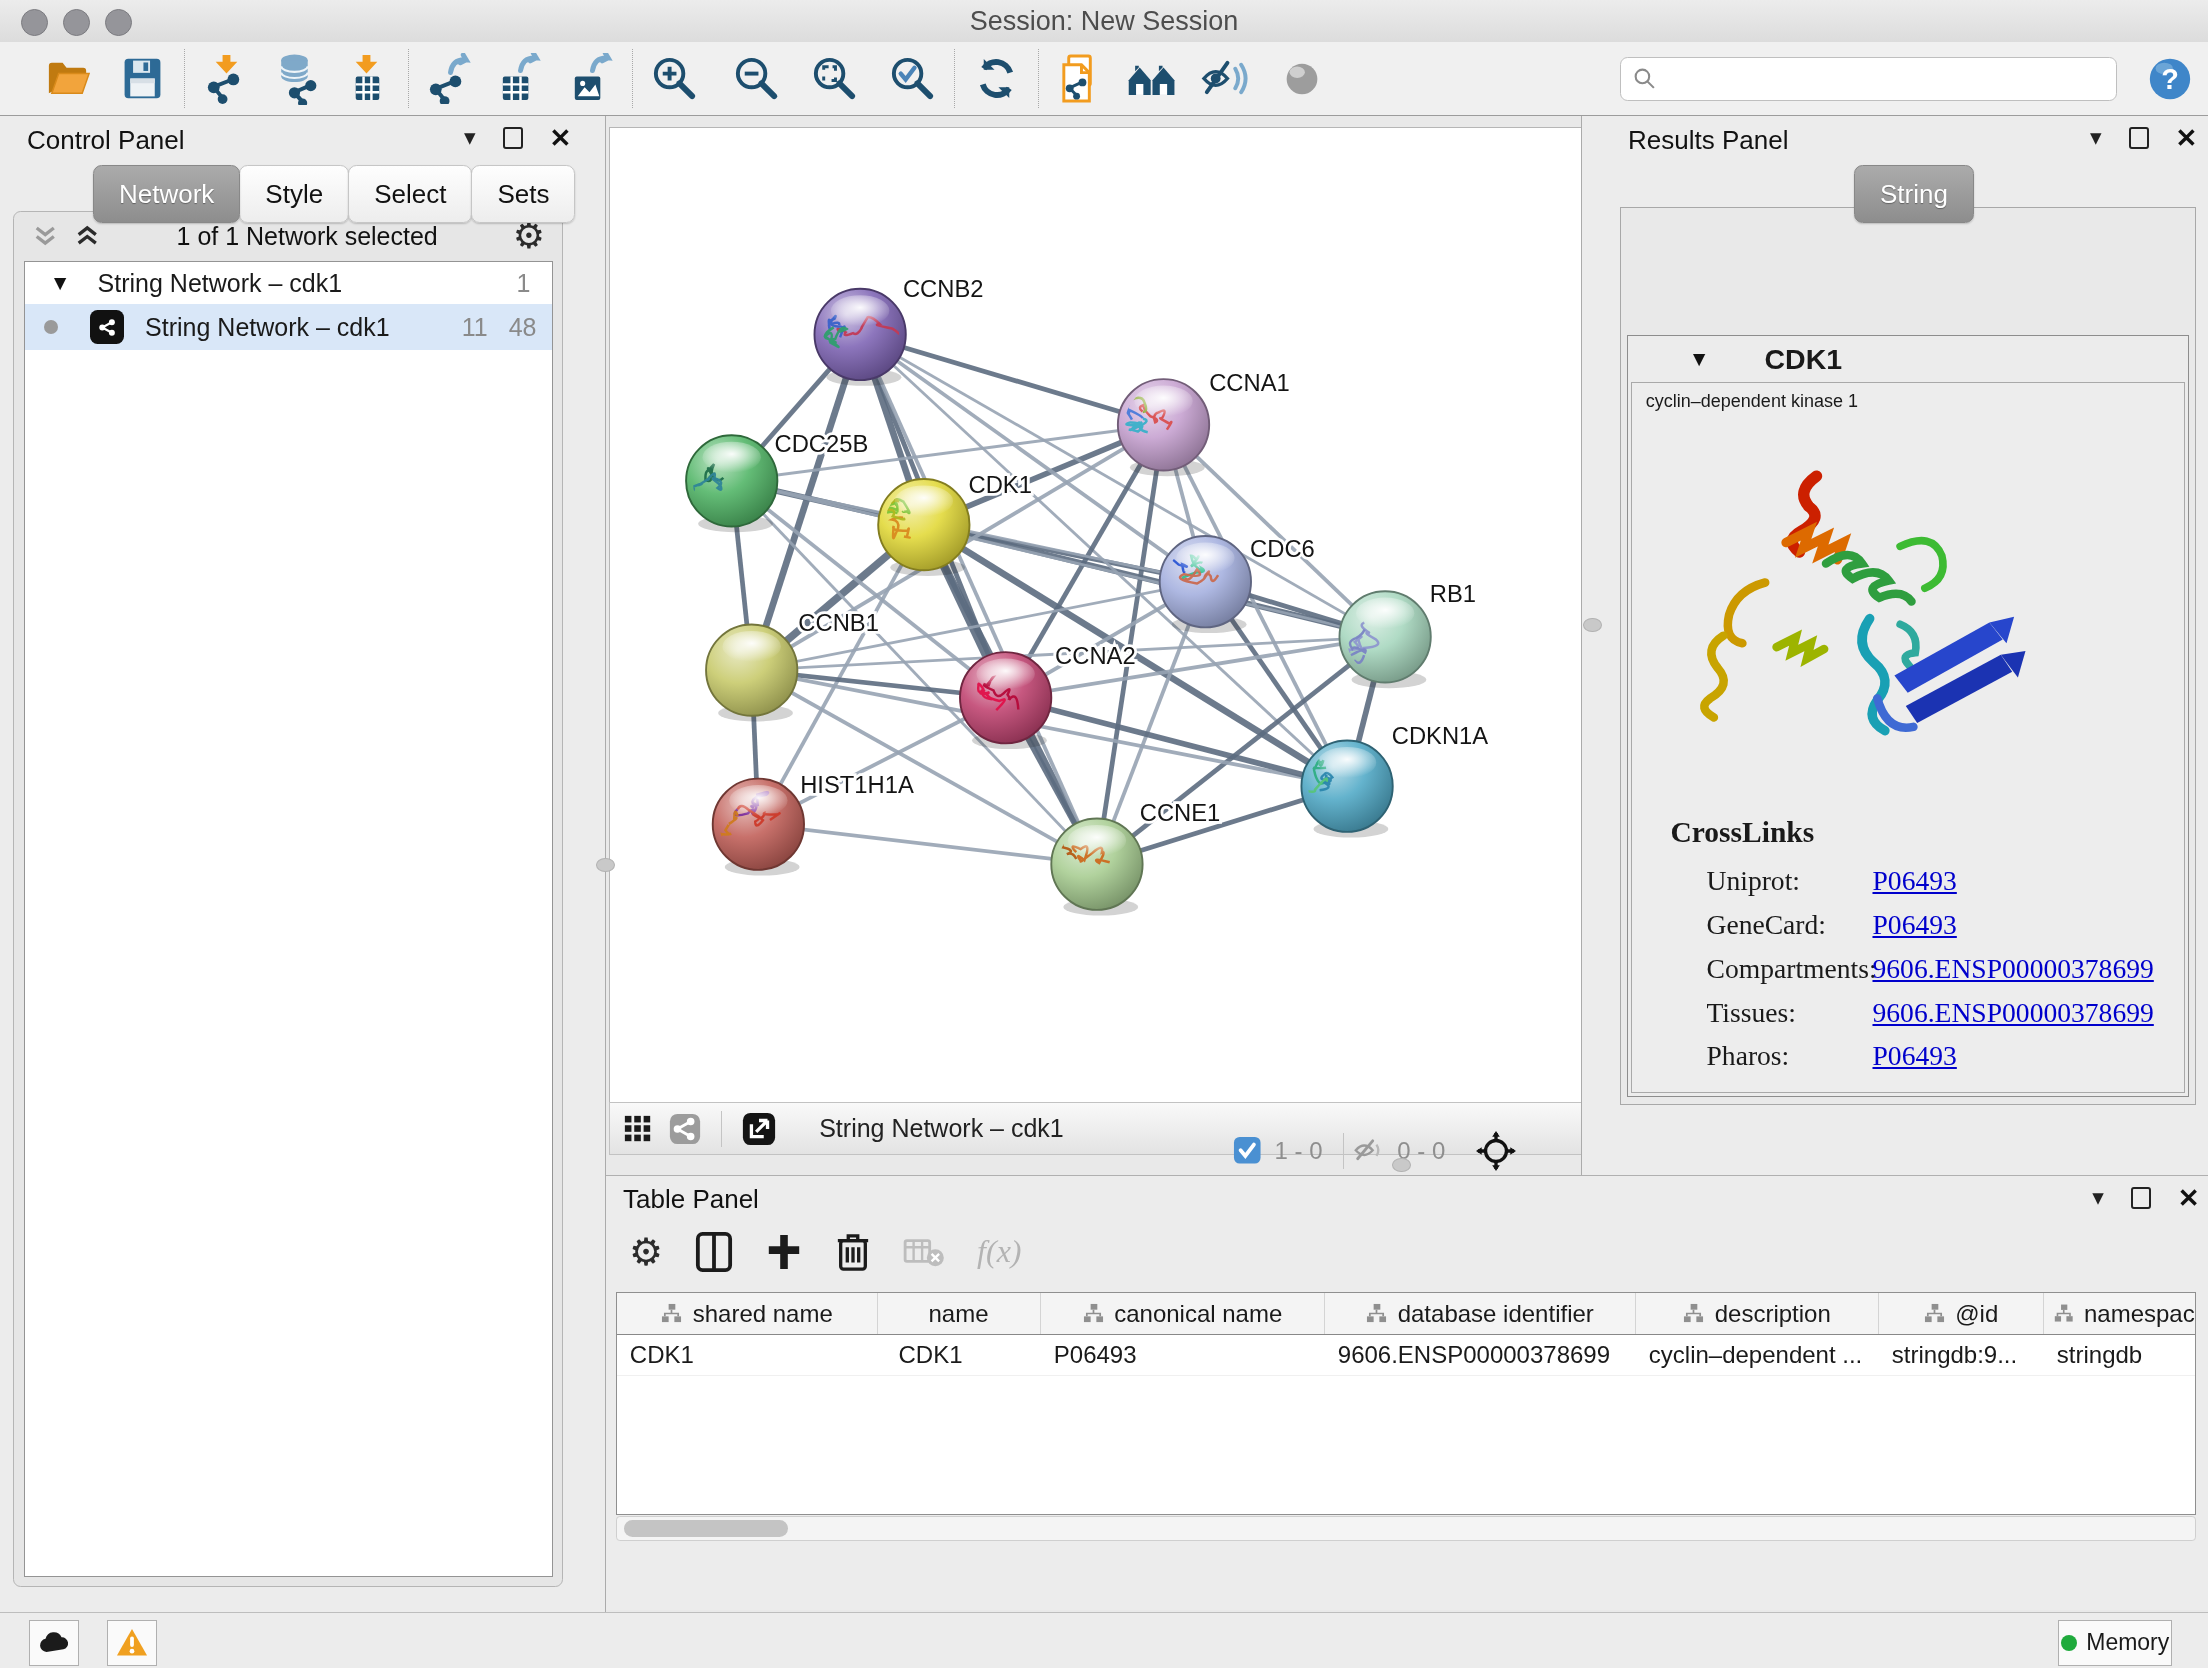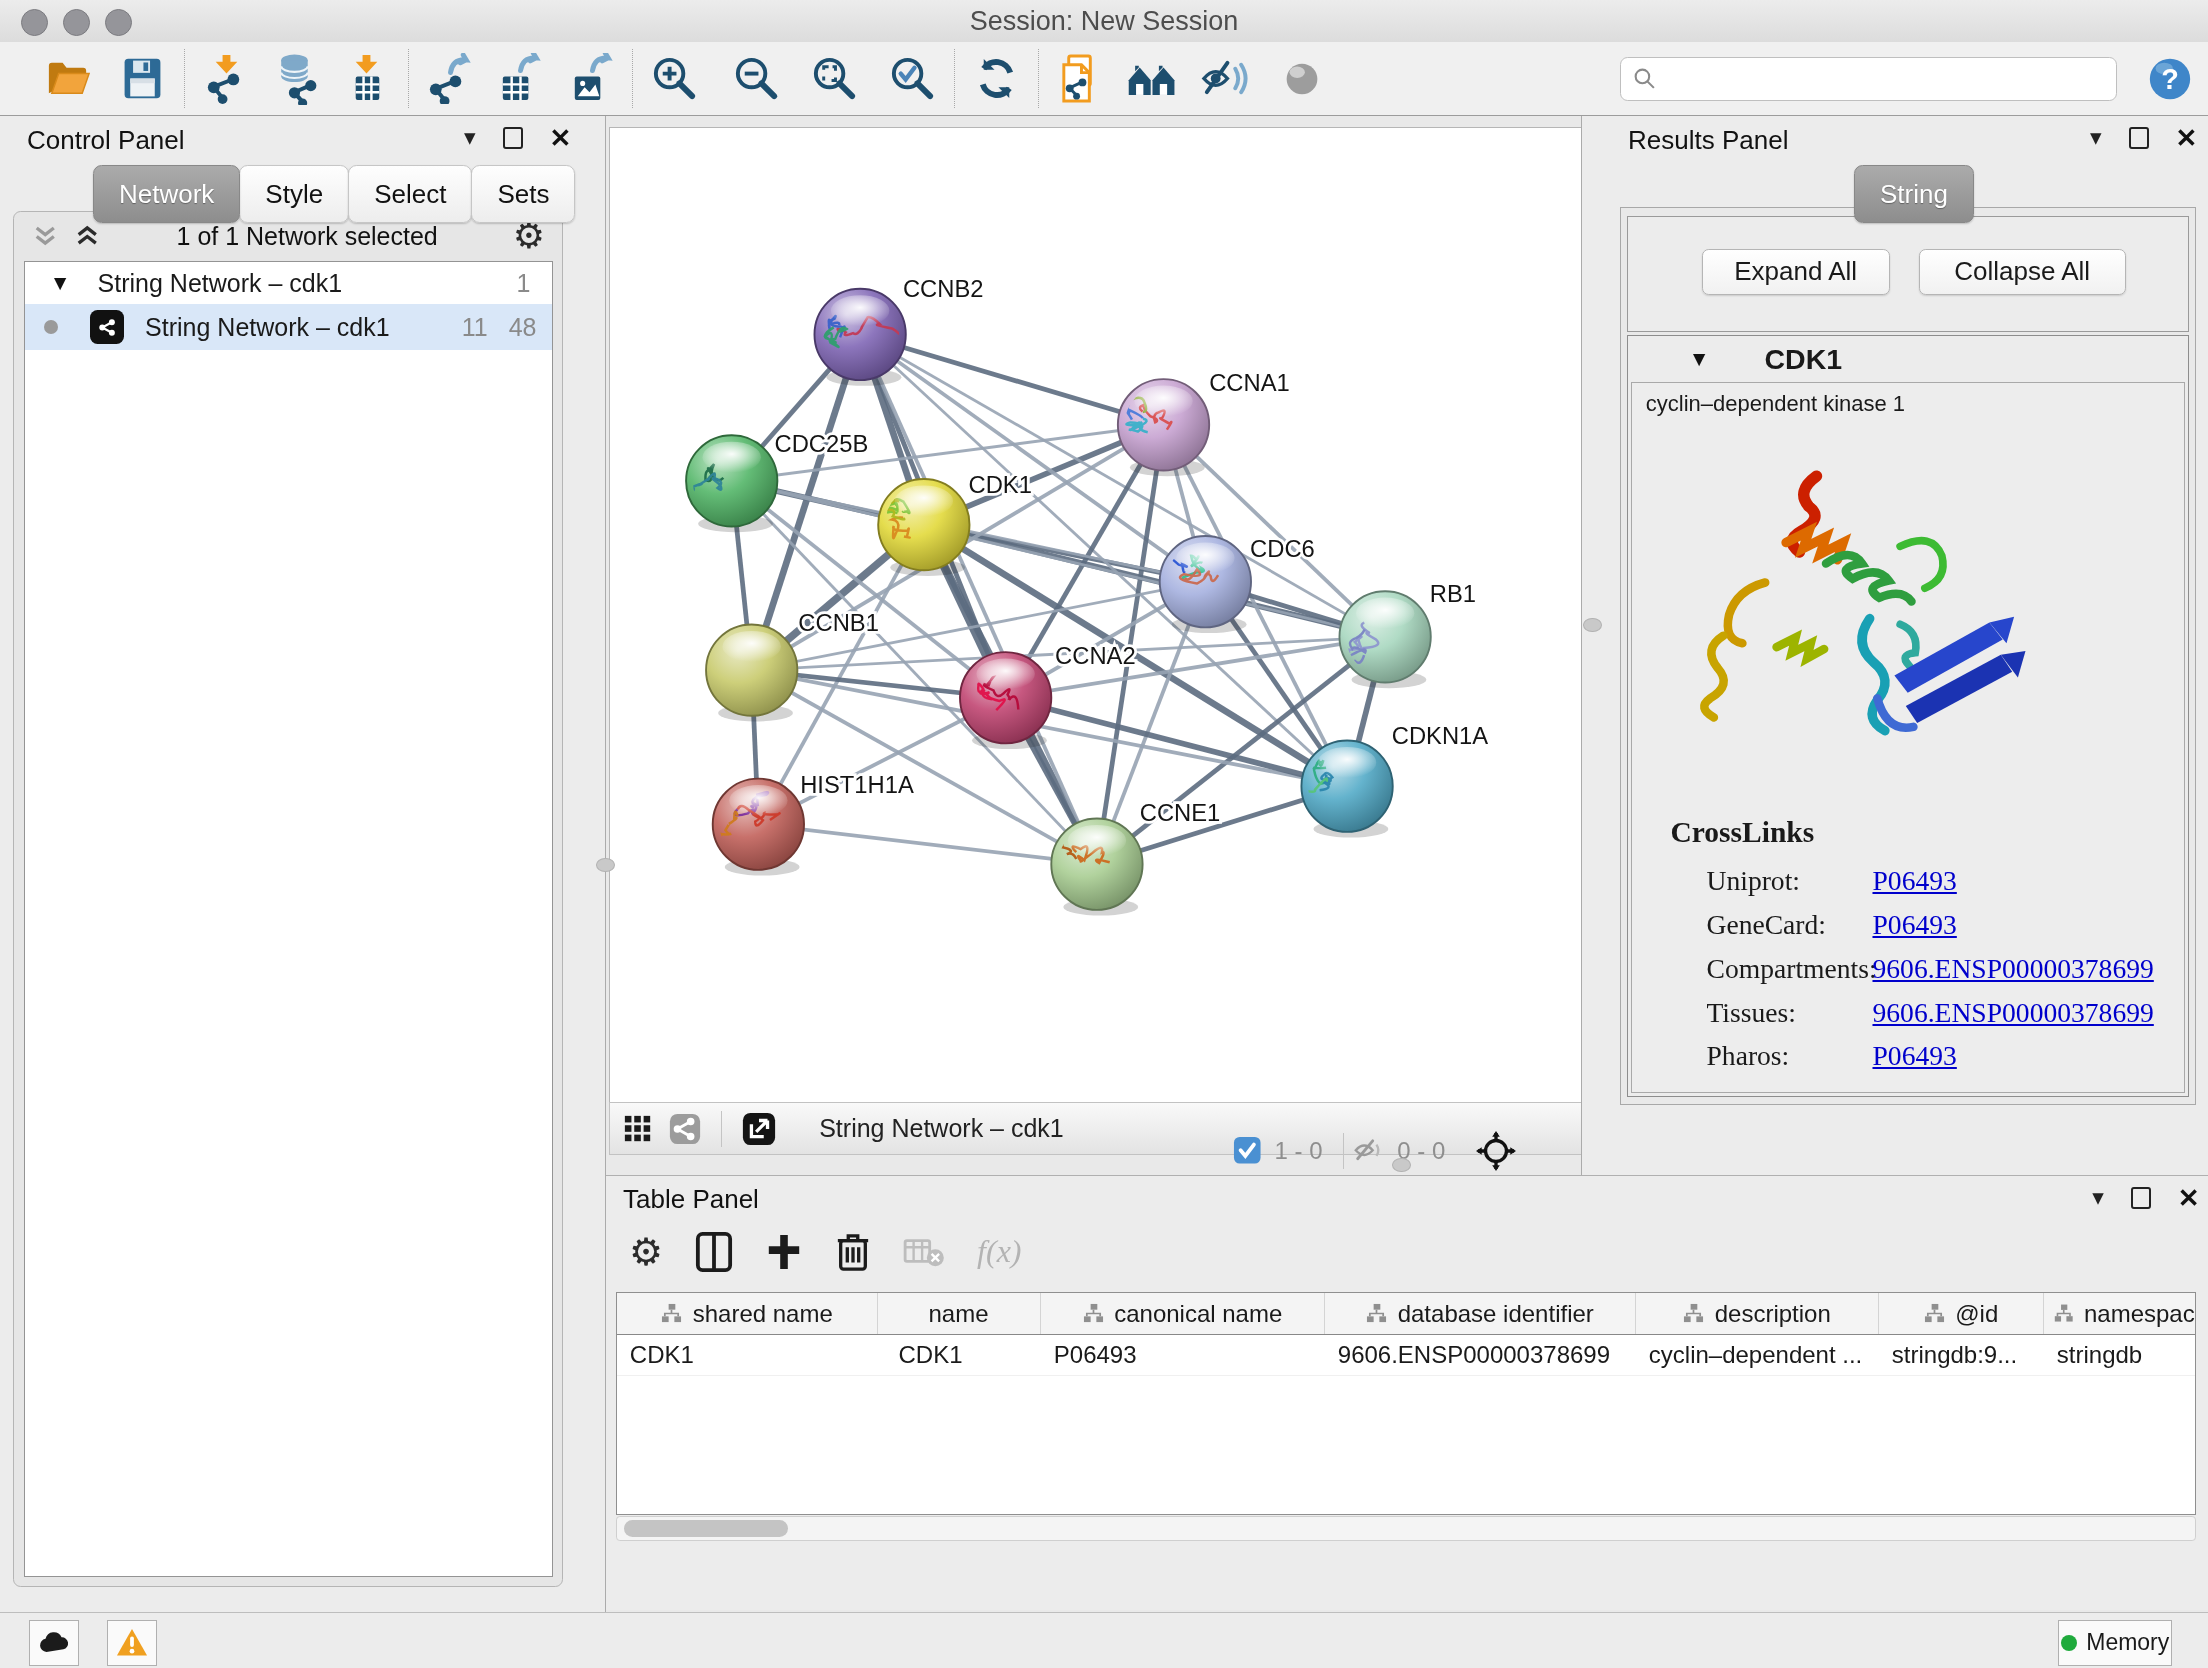--- a/index.html
+++ b/index.html
@@ -88,21 +88,21 @@
   .btn{position:absolute;height:44px;background:linear-gradient(#ffffff,#f1f1f1);
     border:1px solid #b5b5b5;border-radius:6.7px;font-size:26px;display:flex;align-items:center;
     justify-content:center;box-shadow:0 1px 1.9px rgba(0,0,0,.15);}
   .rp-cdk1{position:absolute;left:5.7px;right:5.7px;top:127px;bottom:6.7px;border:1px solid #8d8d8d;
     background:#ececec;}
   .cdk1-head{position:absolute;left:0;right:0;top:0;height:46px;display:flex;align-items:center;}
   .cdk1-head .tri{margin:0 0 0 61px;}
   .cdk1-title{font-size:28.5px;font-weight:700;margin-left:55px;}
   .cdk1-body{position:absolute;left:3.8px;right:3.8px;top:46px;bottom:3.8px;border:1px solid #a9a9a9;
     background:#ededed;overflow:hidden;}
-  .cdk1-desc{position:absolute;left:13.3px;top:7.6px;font-size:22px;}
+  .cdk1-desc{position:absolute;left:13.3px;top:7.6px;font-size:18px;}
   .protein-img{position:absolute;left:42px;top:38px;}
   .crosslinks{position:absolute;left:0;top:433px;right:0;font-family:"Liberation Serif",serif;}
   .cl-title{font-size:29.5px;font-weight:700;margin-left:38px;}
   .cl-row{position:absolute;left:0;right:0;font-size:27.6px;}
   .cl-label{position:absolute;left:74px;}
   .cl-value{position:absolute;left:240px;color:#0000cc;text-decoration:underline;}
 
   
   .table-panel{position:absolute;left:606px;top:1059px;width:1603px;height:435px;background:#ececec;
     border-top:1px solid #b0b0b0;box-sizing:border-box;}
@@ -689,24 +689,20 @@
       <div class="rp-header">
         <div class="panel-title">Results Panel</div>
         <div class="win-ctrls" style="left:508px;">
           <span class="wc-collapse">▾</span>
           <span class="wc-float"></span>
           <span class="wc-close">✕</span>
         </div>
       </div>
       <div class="rp-tab tab active">String</div>
       <div class="rp-card">
-        <div class="rp-buttons">
-          <div class="btn" style="left:74px;top:32px;width:186px;">Expand All</div>
-          <div class="btn" style="left:291px;top:32px;width:205px;">Collapse All</div>
-        </div>
         <div class="rp-cdk1">
           <div class="cdk1-head">
             <span class="tri">▼</span>
             <span class="cdk1-title">CDK1</span>
           </div>
           <div class="cdk1-body">
             <div class="cdk1-desc">cyclin–dependent kinase 1</div>
             <svg class="protein-img" width="361" height="361" viewBox="0 0 380 380">
               <g fill="none" stroke-linecap="round">
                 <path d="M150 58 q-22 16 -8 32 q16 12 -8 26 q-18 10 -2 22" stroke="#cc2000" stroke-width="12"></path>

